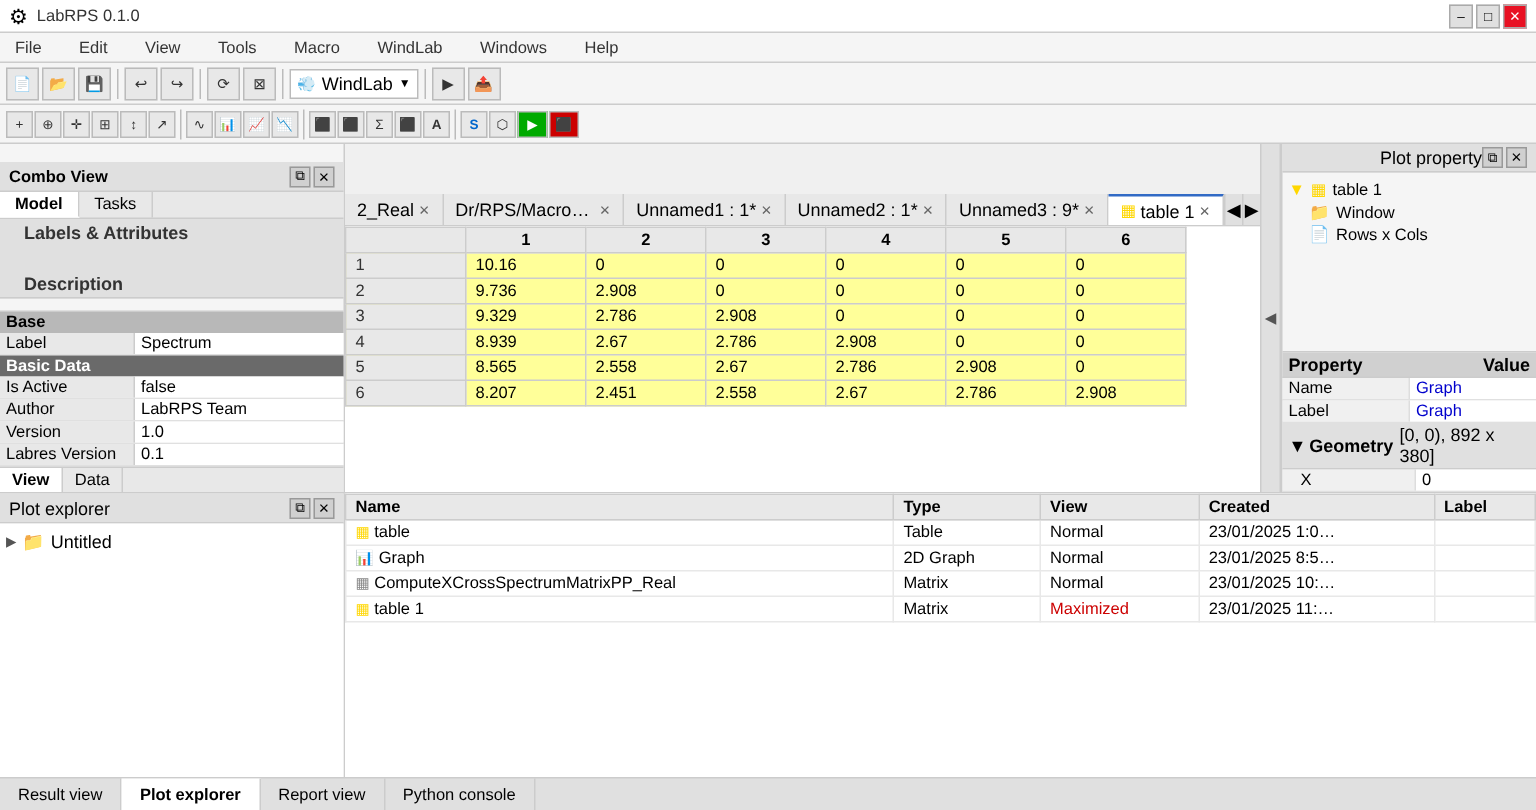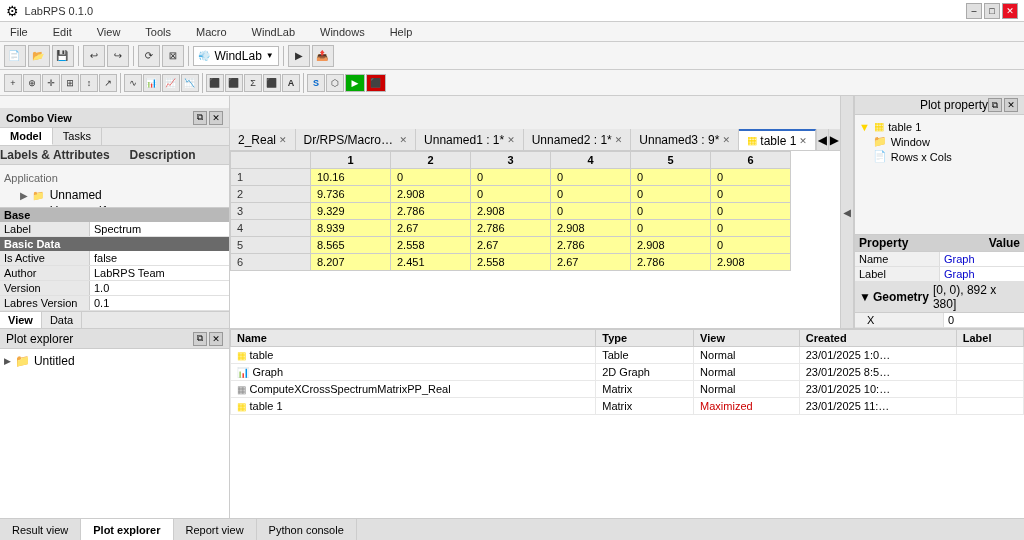--- a/index.html
+++ b/index.html
@@ -41,21 +41,21 @@
     .tab.active { background: #fff; border-bottom: 1px solid #fff; font-weight: bold; }
 
     .tree-area { flex: 1; overflow-y: auto; padding: 4px; }
     .tree-section { font-size: 11px; color: #666; margin: 2px 0; }
     .tree-item { display: flex; align-items: center; gap: 4px; padding: 1px 0; cursor: pointer; }
     .tree-indent { width: 12px; }
     .tree-arrow { font-size: 10px; color: #666; }
     .tree-icon { width: 14px; height: 14px; display: inline-flex; align-items: center; justify-content: center; font-size: 10px; }
     .icon-folder { color: #ffd700; }
 
-    .col-headers { display: flex; border-bottom: 1px solid #ccc; padding: 2px 0; gap: 20px; font-size: 11px; font-weight: bold; color: #333; background: #e0e0e0; }
+    .col-headers { display: flex; border-bottom: 1px solid #ccc; padding: 2px 16px; gap: 20px; font-size: 11px; font-weight: bold; color: #333; background: #e0e0e0; flex-direction: column; }
 
     .property-area { border-top: 1px solid #ccc; }
     .prop-section-header { background: #b8b8b8; padding: 1px 4px; font-size: 11px; font-weight: bold; }
     .prop-row { display: flex; border-bottom: 1px solid #e0e0e0; }
     .prop-key { width: 90px; padding: 1px 4px; background: #e8e8e8; border-right: 1px solid #ccc; font-size: 11px; }
     .prop-val { flex: 1; padding: 1px 4px; background: #fff; font-size: 11px; }
     .prop-section2 { background: #6a6a6a; color: #fff; padding: 1px 4px; font-size: 11px; font-weight: bold; }
 
     
     .center-area { flex: 1; display: flex; flex-direction: column; overflow: hidden; margin-top: 33px; }

